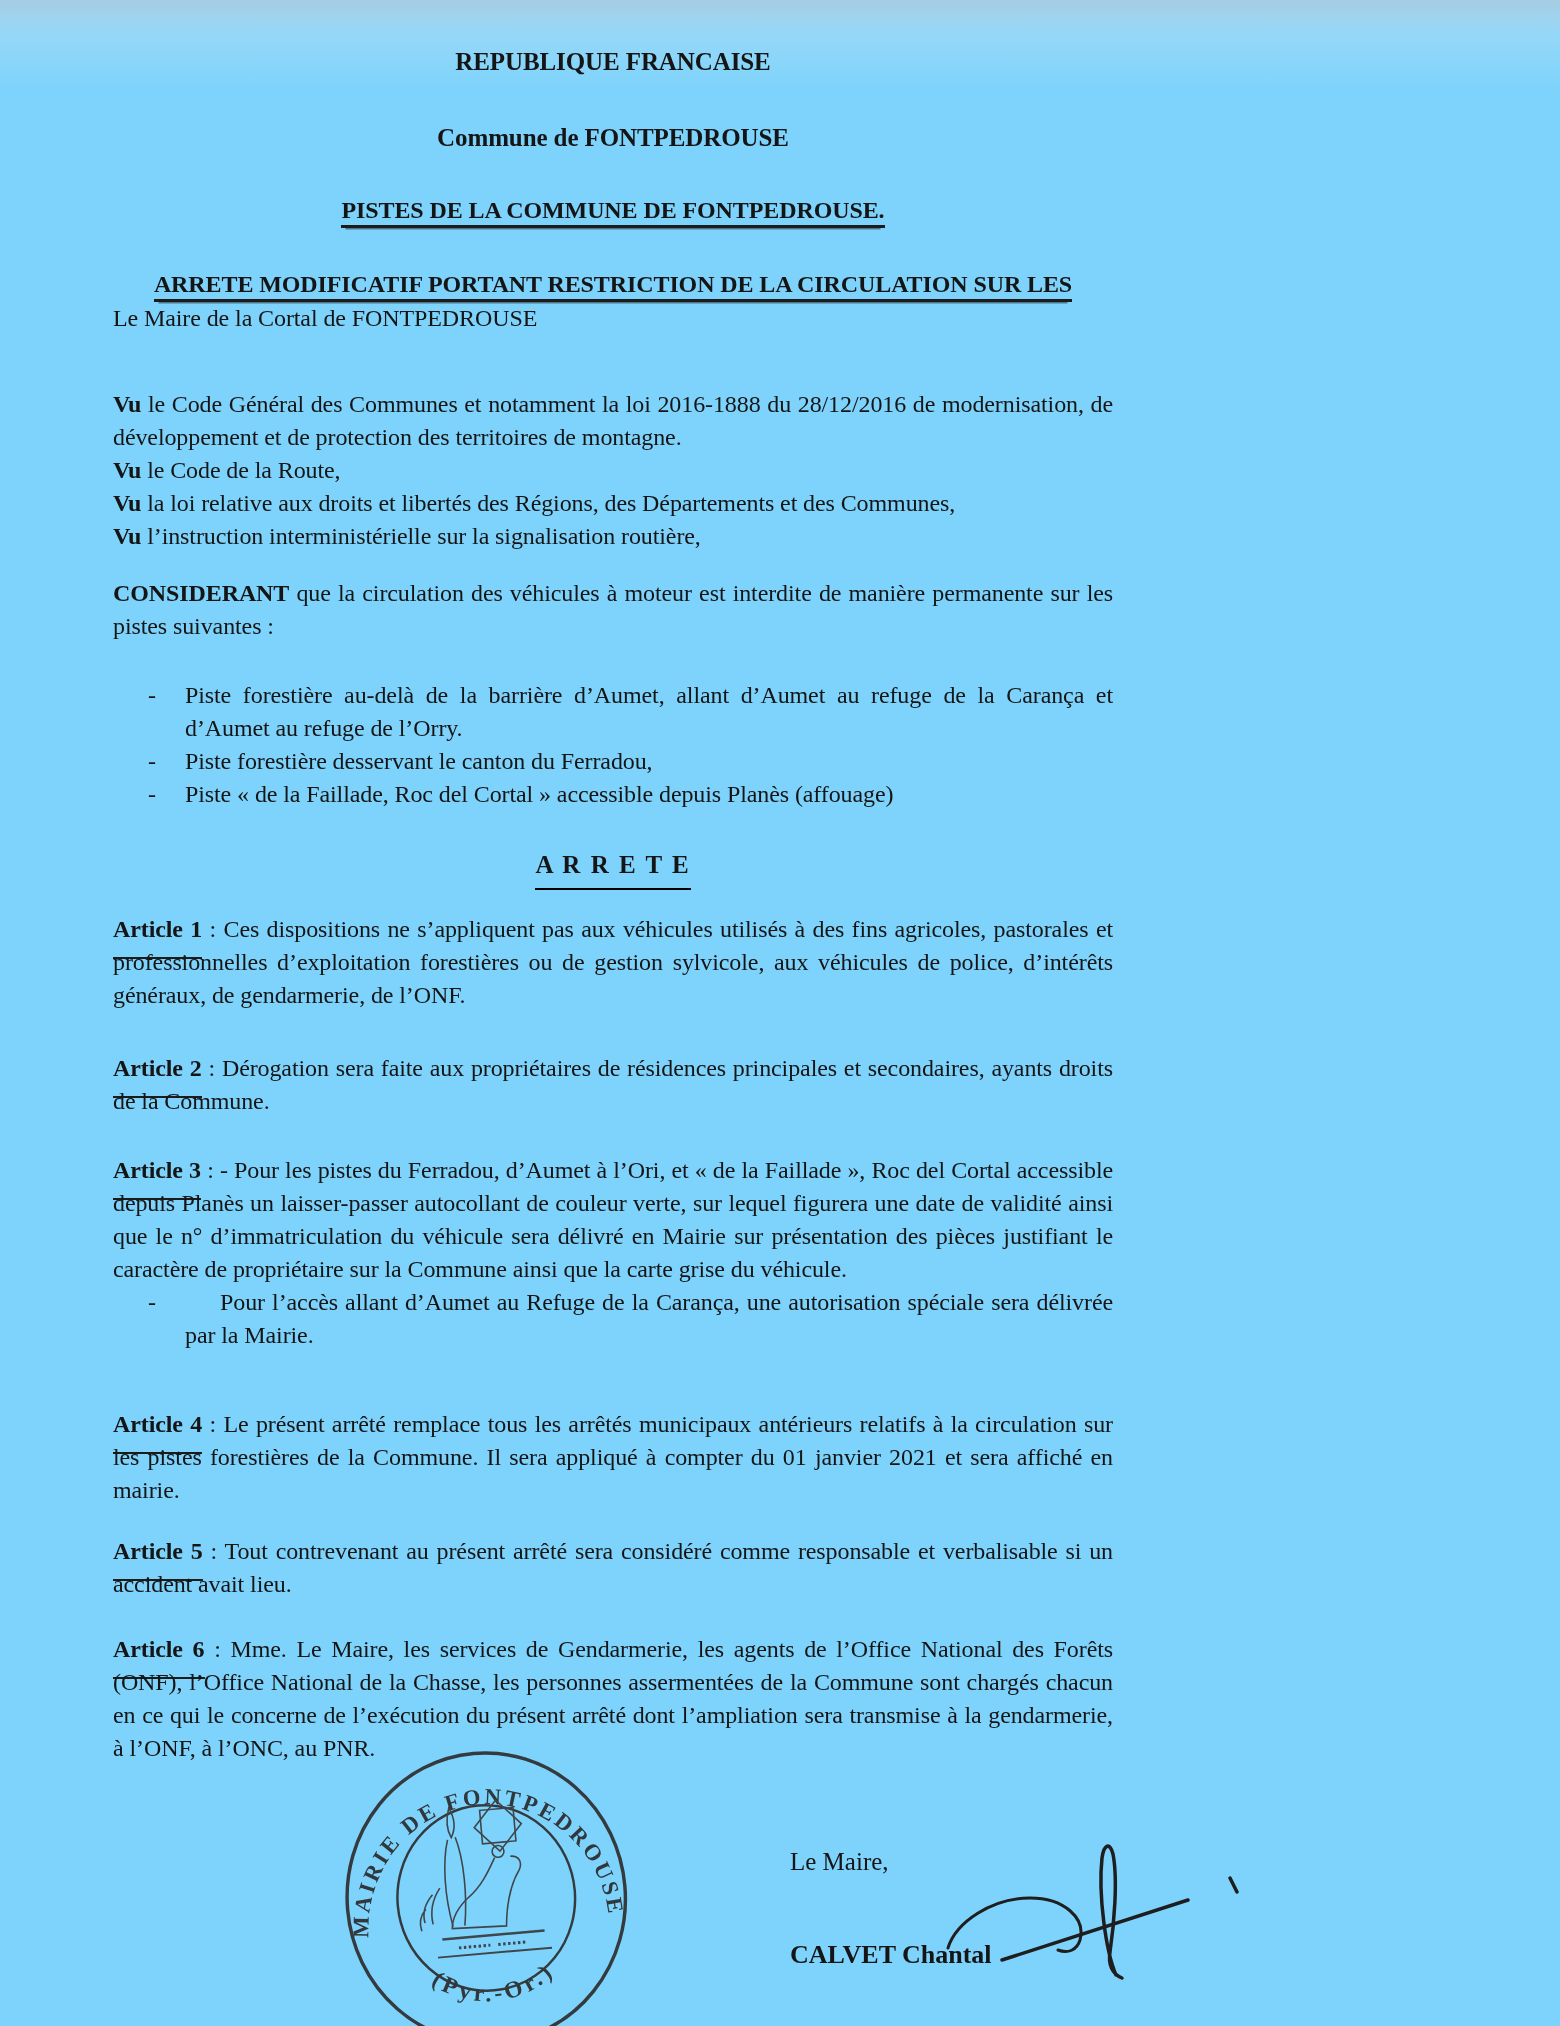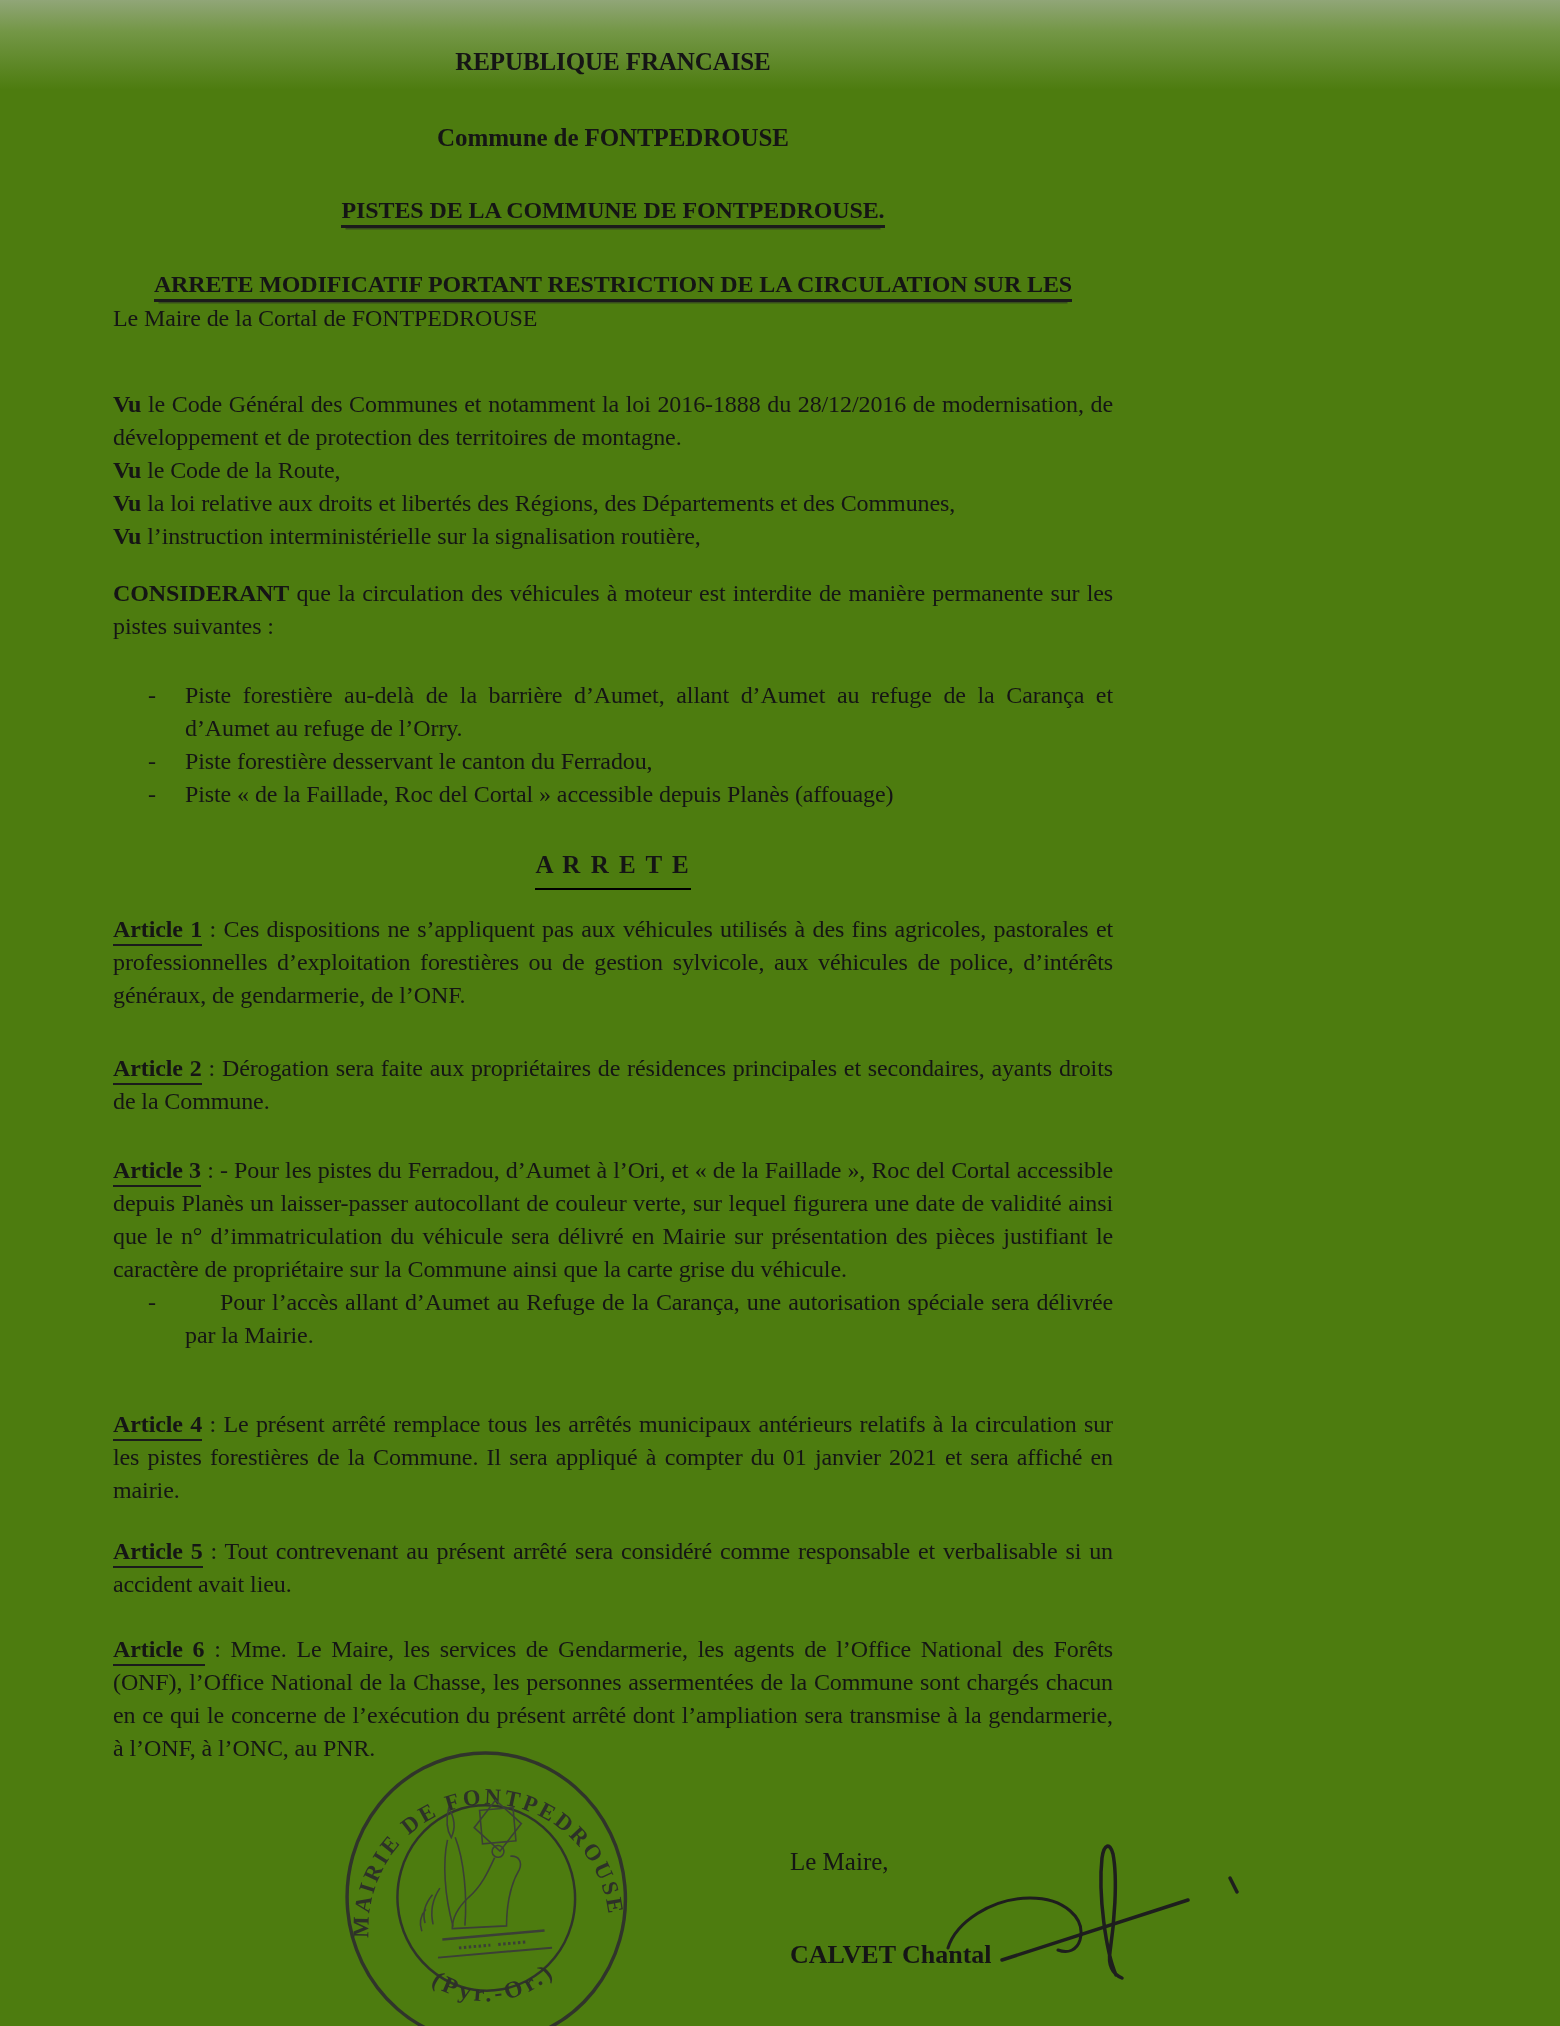--- a/index.html
+++ b/index.html
@@ -1,21 +1,21 @@
 <!DOCTYPE html>
 <html><head>
 <meta charset="utf-8">
 <style>
   html,body{margin:0;padding:0;}
   body{
     width:1560px;height:2026px;overflow:hidden;background:#ffffff;
     font-family:"Liberation Serif", serif;color:#151515;
     -webkit-font-smoothing:antialiased;
   }
-  .page{position:relative;width:1560px;height:2026px;background:#4d7c0f;overflow:hidden;}
+  .page{position:relative;width:1560px;height:2026px;background:#7dd3fc;overflow:hidden;}
   .scan-tint{
     position:absolute;left:0;top:0;right:0;height:90px;
     background:linear-gradient(180deg, rgba(200,200,206,.55) 0%, rgba(230,230,234,.25) 35%, rgba(255,255,255,0) 100%);
     pointer-events:none;
   }
   .content{
     position:absolute;left:113px;top:30px;width:1000px;
     font-size:24px;line-height:33px;text-align:justify;
     letter-spacing:-0.1px;
   }
@@ -23,21 +23,21 @@
   .h-rep{margin:14px 0 0;font-size:25px;font-weight:bold;line-height:36px;}
   .h-com{margin:40px 0 0;font-size:25px;font-weight:bold;line-height:36px;}
   .h-title{margin:38px 0 0;font-size:24px;font-weight:bold;line-height:36px;white-space:nowrap;}
   .h-title.second{margin-top:36px;}
   .u{border-bottom:3px solid #1b1b1b;padding-bottom:2px;box-shadow:0 6px 0 -4.5px rgba(40,40,40,.55);}
   .mayor{margin:40px 0 0;}
   .para{margin:0;}
   .vu-first{margin-top:53px;}
   .considerant{margin-top:24px;}
   .lbl{font-weight:bold;}
-  .lbl-u{font-weight:bold;border-bottom:2px solid #1b1b1b;padding-bottom:2px;}
+  .lbl-u{font-weight:bold;border-bottom:2px solid #1b1b1b;padding-bottom:15px;}
   .bullets{margin-top:36px;}
   .bullet{display:flex;margin-left:35px;}
   .bullet .dash{flex:none;width:37px;}
   .bullet .b-text{flex:1;text-align:justify;}
   .arrete-head{margin:36px 0 0;text-align:center;font-size:25px;font-weight:bold;line-height:36px;letter-spacing:2px;}
   .u2{border-bottom:2px solid #000000;padding-bottom:10px;}
   .art-1{margin-top:30px;}
   .art-2{margin-top:40px;}
   .art-3{margin-top:36px;}
   .art-4{margin-top:56px;}

